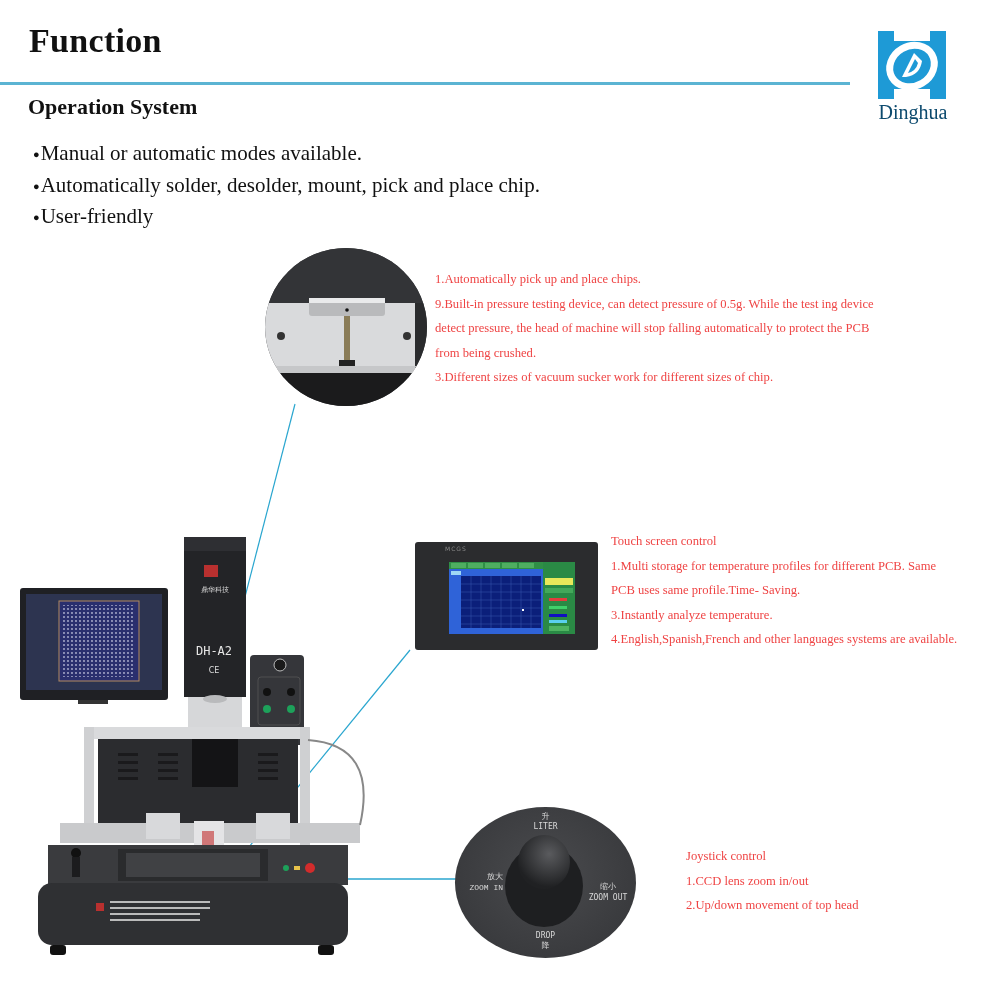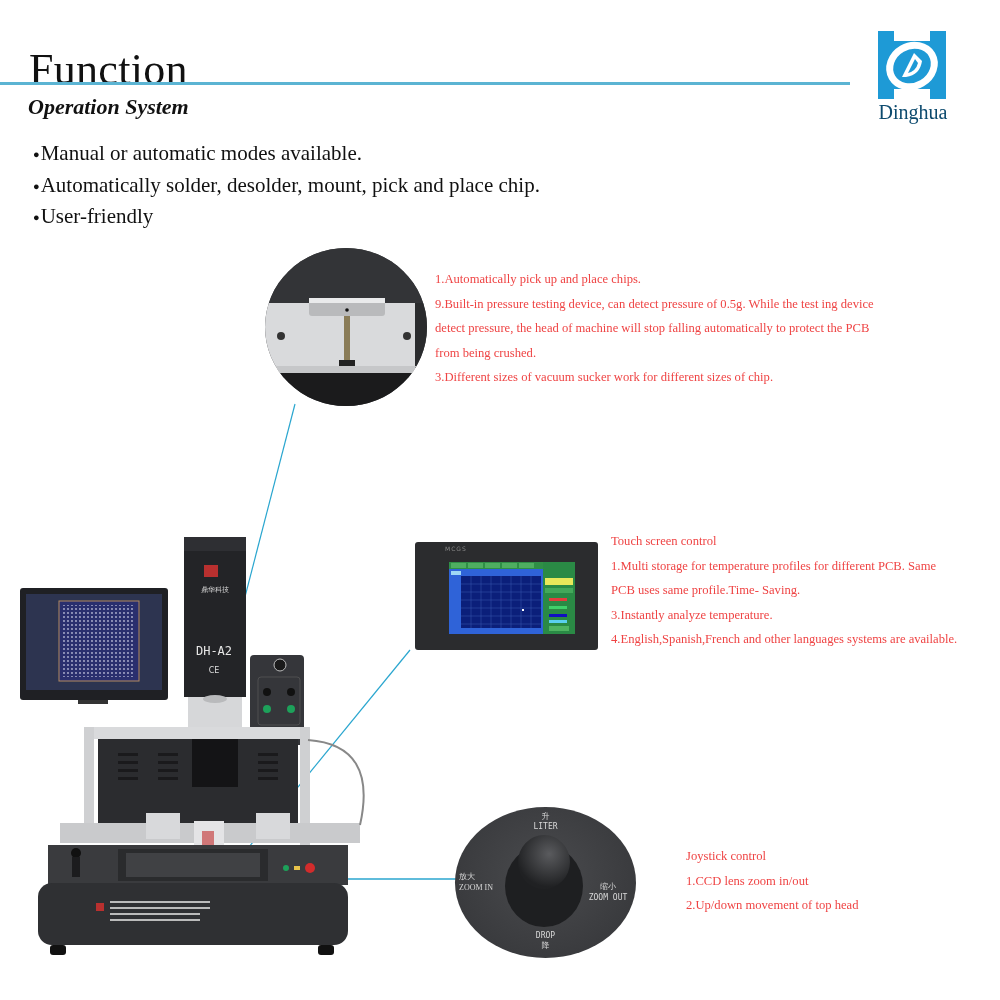--- a/index.html
+++ b/index.html
@@ -1,21 +1,21 @@
 <!DOCTYPE html>
 <html><head>
   <meta charset="utf-8">
   <style>
     html, body { margin: 0; padding: 0; background: #ffffff; }
     body { width: 1000px; height: 1000px; position: relative; overflow: hidden;
            font-family: "Liberation Serif", "DejaVu Serif", serif; color: #111; }
     .abs { position: absolute; }
-    .title { left: 29px; top: 44px; font-size: 44px; font-weight: normal; letter-spacing: 0.3px; }
+    .title { left: 29px; top: 22px; font-size: 34px; font-weight: bold; letter-spacing: 0.3px; }
     .divider { left: 0; top: 82px; width: 850px; height: 3px; background: #5bb4d3; }
-    .subtitle { left: 28px; top: 94px; font-size: 22px; font-weight: bold; font-style: italic; }
+    .subtitle { left: 28px; top: 94px; font-size: 22px; font-weight: bold; }
     .bullets { left: 32px; top: 141px; font-size: 21px; margin: 1px; padding: 0; list-style: none; }
     .bullets li { height: 31.5px; line-height: 22px; }
     .bullets li::before { content: "\25CF"; font-size: 11px; margin-right: 1px; vertical-align: 2px; }
     .logo { left: 878px; top: 31px; width: 68px; height: 68px; }
     .logo-text { left: 873px; top: 101px; width: 80px; text-align: center; font-size: 20px; color: #0c4a6e; }
     .callout-text { font-size: 12.6px; line-height: 24.5px; color: #ef4444; }
     .callout-text p { margin: 0; white-space: nowrap; }
     .circle { border-radius: 50%; overflow: hidden; }
     svg { display: block; }
   </style>
@@ -123,21 +123,21 @@
   <p>4.English,Spanish,French and other languages systems are available.</p>
 </div>
 
 <div class="abs" style="left:455px;top:807px;width:181px;height:151px;border-radius:50%;background:radial-gradient(ellipse at 50% 45%, #4a4b4e 0%, #3a3b3e 70%, #2c2d30 100%);">
   <div class="abs" style="left:50px;top:38px;width:78px;height:82px;border-radius:50%;background:#1e1f21;"></div>
   <div class="abs" style="left:63px;top:28px;width:52px;height:54px;border-radius:50%;background:radial-gradient(circle at 60% 35%, #5a5b5e, #202123 70%);"></div>
   <div class="abs" style="left:0;top:5px;width:181px;text-align:center;font-family:'DejaVu Sans Mono',monospace;font-size:8px;line-height:10px;color:#d8d8d8;">
     <div>升</div>
     <div>LITER</div>
   </div>
-  <div class="abs" style="left:4px;top:64px;width:44px;text-align:left;font-family:Liberation Serif, serif;font-size:8px;line-height:11px;color:#d8d8d8;">
+  <div class="abs" style="left:4px;top:64px;width:44px;text-align:right;font-family:Liberation Mono, monospace;font-size:8px;line-height:11px;color:#d8d8d8;">
     <div>放大</div>
     <div>ZOOM IN</div>
   </div>
   <div class="abs" style="left:128px;top:74px;width:50px;text-align:center;font-family:'DejaVu Sans Mono',monospace;font-size:8px;line-height:11px;color:#d8d8d8;">
     <div>缩小</div>
     <div>ZOOM OUT</div>
   </div>
   <div class="abs" style="left:0;top:124px;width:181px;text-align:center;font-family:'DejaVu Sans Mono',monospace;font-size:8px;line-height:10px;color:#d8d8d8;">
     <div>DROP</div>
     <div>降</div>

